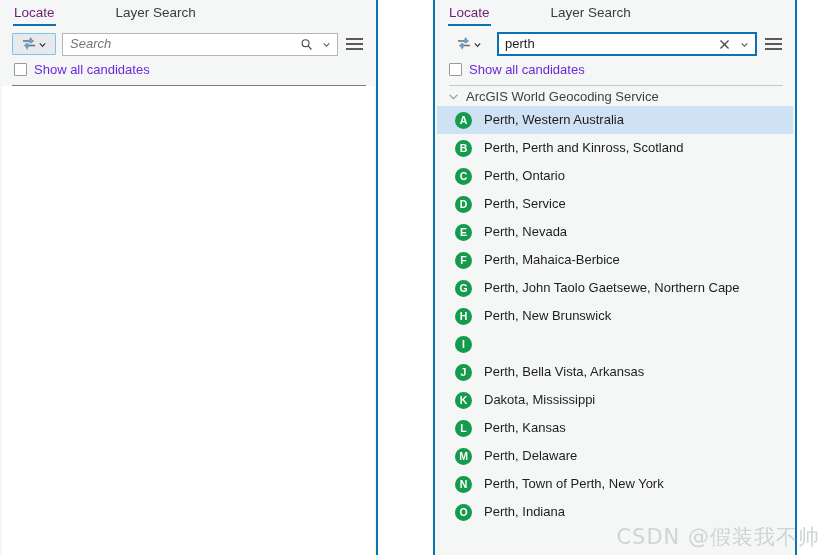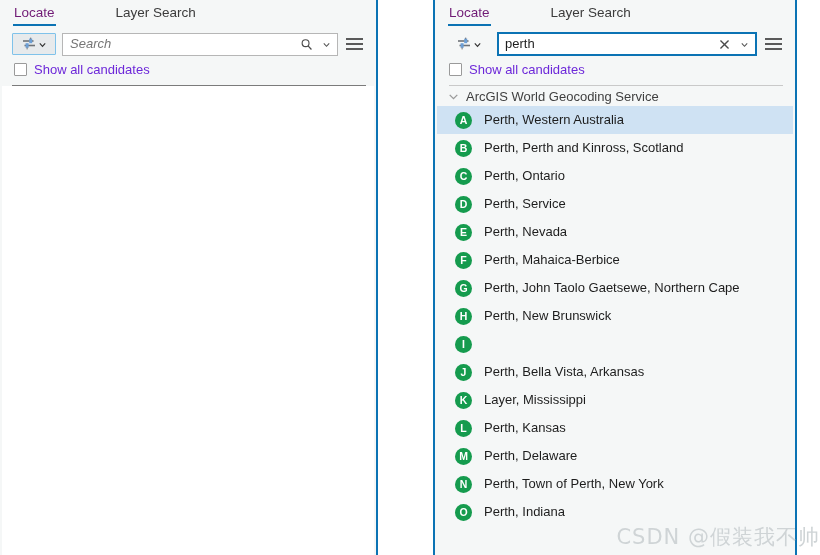--- a/index.html
+++ b/index.html
@@ -483,21 +483,21 @@
           </div>
           <div class="result-row">
             <span class="badge">I</span>
           </div>
           <div class="result-row">
             <span class="badge">J</span>
             <span class="result-label">Perth, Bella Vista, Arkansas</span>
           </div>
           <div class="result-row">
             <span class="badge">K</span>
-            <span class="result-label">Layer, Mississippi</span>
+            <span class="result-label">Dakota, Mississippi</span>
           </div>
           <div class="result-row">
             <span class="badge">L</span>
             <span class="result-label">Perth, Kansas</span>
           </div>
           <div class="result-row">
             <span class="badge">M</span>
             <span class="result-label">Perth, Delaware</span>
           </div>
           <div class="result-row">

